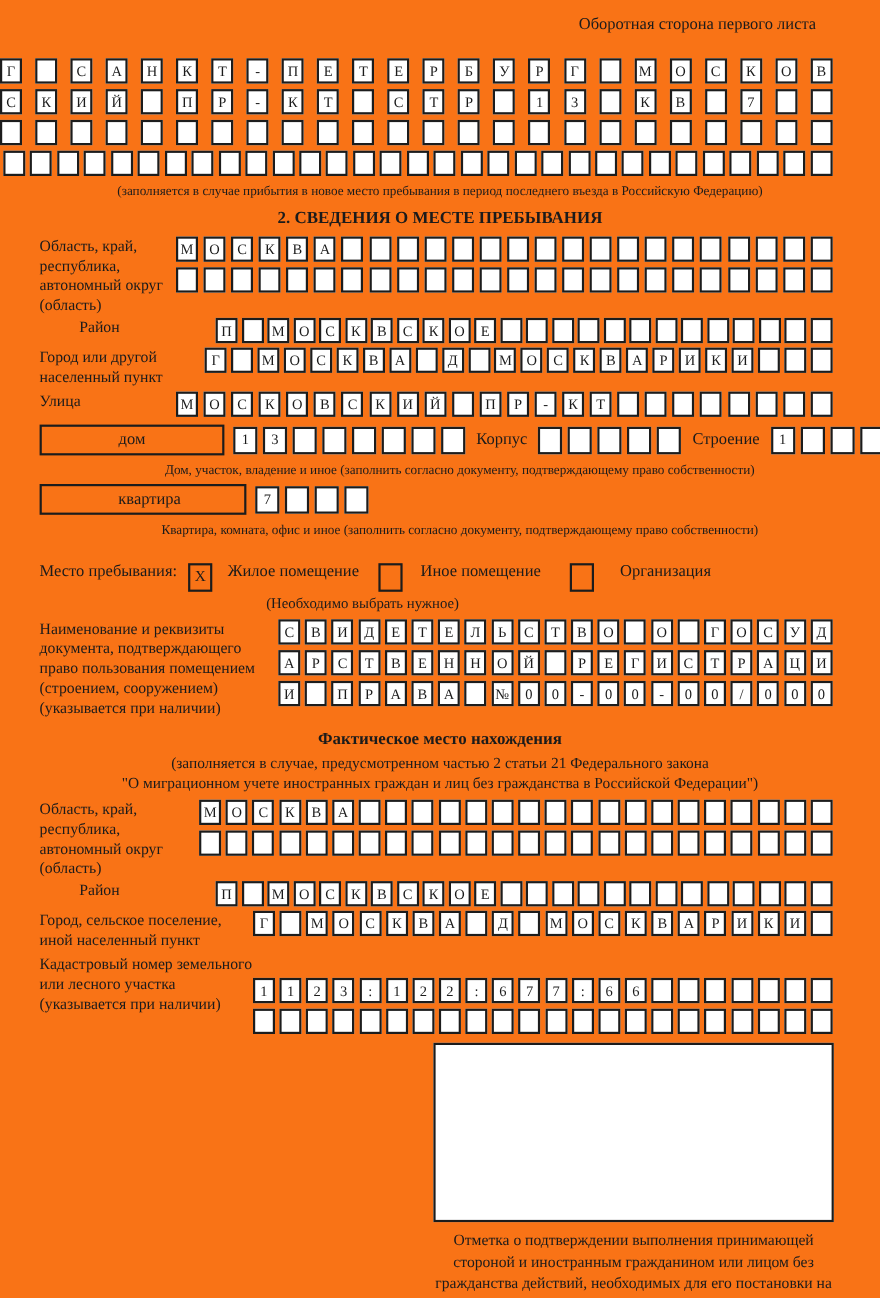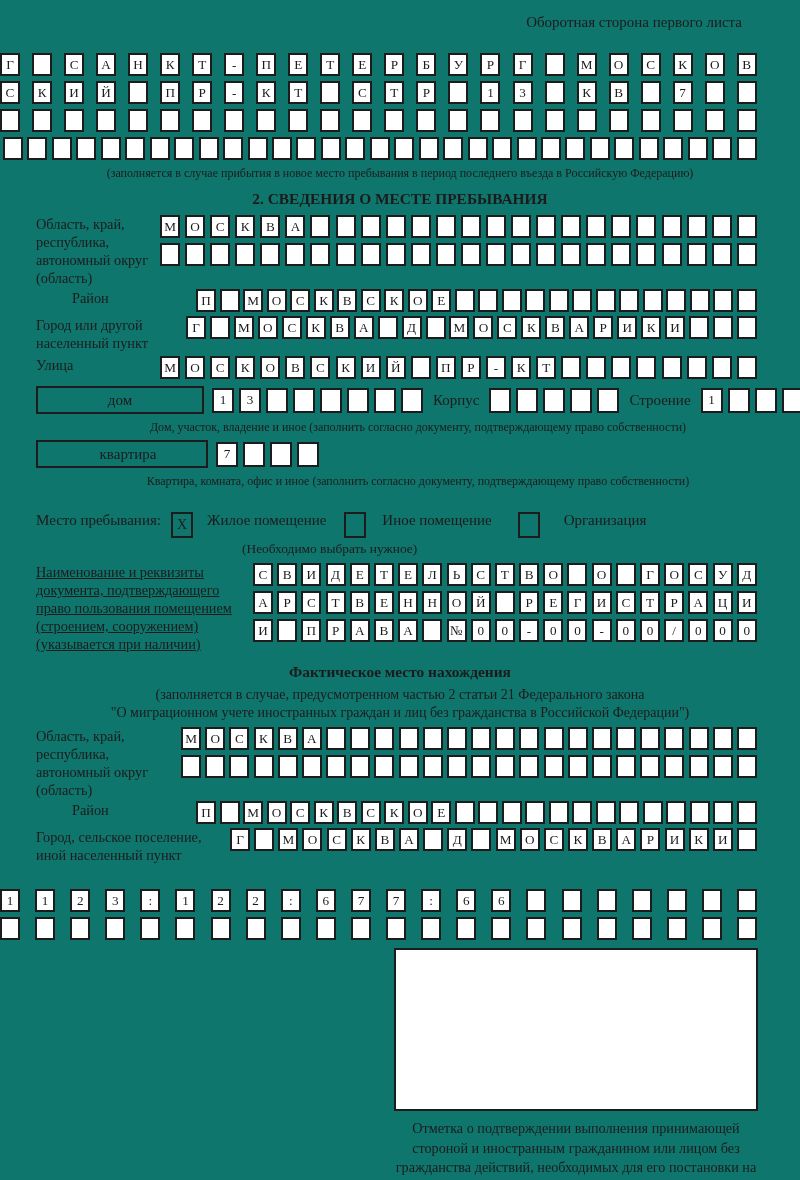--- a/index.html
+++ b/index.html
@@ -1,27 +1,27 @@
 <!DOCTYPE html>
 <html><head>
 <meta charset="utf-8">
 <style>
   html,body{margin:0;padding:0;background:#fff;}
   body{
     width:800px;height:1180px;overflow:hidden;
     font-family:"Liberation Serif","DejaVu Serif",serif;
     color:#1b1b1b;
   }
-  .page{position:relative;width:800px;height:1180px;background:#0f766e;}
+  .page{position:relative;width:800px;height:1180px;background:#f97316;}
   .header-note{padding-top:14px;padding-right:58px;text-align:right;font-size:15px;}
 
   
   .frow{display:flex;align-items:flex-start;}
   .flabel{box-sizing:border-box;padding-left:36px;font-size:14.3px;line-height:1.26;flex:0 0 auto;}
-  .w182{width:182px;} .w160{width:160px;} .w186{width:186px;} .w253{width:253px;text-decoration:underline;}
+  .w182{width:182px;} .w160{width:160px;} .w186{width:186px;} .w253{width:253px;}
   .w181{width:181px;} .w230{width:230px;}
   .fcells{flex:1 1 auto;margin-right:43px;min-width:0;}
   .fcells .boxrow + .boxrow{margin-top:5px;}
   .boxrow{display:flex;justify-content:space-between;}
   .cell{
     box-sizing:border-box;flex:0 0 auto;width:20px;height:23px;
     border:2px solid #1c1c1c;background:#fff;
     display:flex;align-items:center;justify-content:center;
     font-size:13.2px;line-height:1;
   }
@@ -35,21 +35,21 @@
   .sec-title{margin-top:9px;text-align:center;font-weight:bold;font-size:15.4px;}
 
   .mt22{margin-top:22px;} .mt7{margin-top:7px;} .mt6{margin-top:6px;}
   .mt4{margin-top:4px;} .mt2{margin-top:2px;padding-left:36px;} .mt10{margin-top:10px;}
 
   
   .domrow{display:flex;align-items:center;margin:7px 43px 0 36px;justify-content:space-between;}
   .kvrow{display:flex;align-items:center;margin:5px 43px 0 36px;}
   .bigbox{box-sizing:border-box;height:28px;border:2px solid #1c1c1c;
     display:flex;align-items:center;justify-content:center;font-size:15px;flex:0 0 auto;}
-  .bb168{width:168px;} .bb200{width:172px;padding-left:12px;}
+  .bb168{width:168px;} .bb200{width:188px;padding-left:12px;}
   .inlinecells{display:flex;gap:5px;flex:0 0 auto;margin-left:8px;}
   .inlinelabel{font-size:15px;flex:0 0 auto;margin-left:10px;margin-right:2px;}
 
   
   .mestorow{display:flex;margin:23px 43px 0 36px;font-size:15px;}
   .checkbox{
     box-sizing:border-box;width:22px;height:26px;border:2px solid #1c1c1c;
     display:flex;align-items:center;justify-content:center;font-size:14px;flex:0 0 auto;
   }
   .cb1{margin-left:10px;} .opt1{margin-left:14px;}
@@ -589,20 +589,21 @@
           <span class="cell">Р</span>
           <span class="cell">И</span>
           <span class="cell">К</span>
           <span class="cell">И</span>
           <span class="cell"></span>
         </div>
     </div>
   </div>
 
   <div class="frow mt4">
+    <div class="flabel w230">Кадастровый номер земельного или лесного участка (указывается при наличии)</div>
     <div class="fcells pad-top-cells">
       <div class="boxrow">
           <span class="cell">1</span>
           <span class="cell">1</span>
           <span class="cell">2</span>
           <span class="cell">3</span>
           <span class="cell">:</span>
           <span class="cell">1</span>
           <span class="cell">2</span>
           <span class="cell">2</span>

